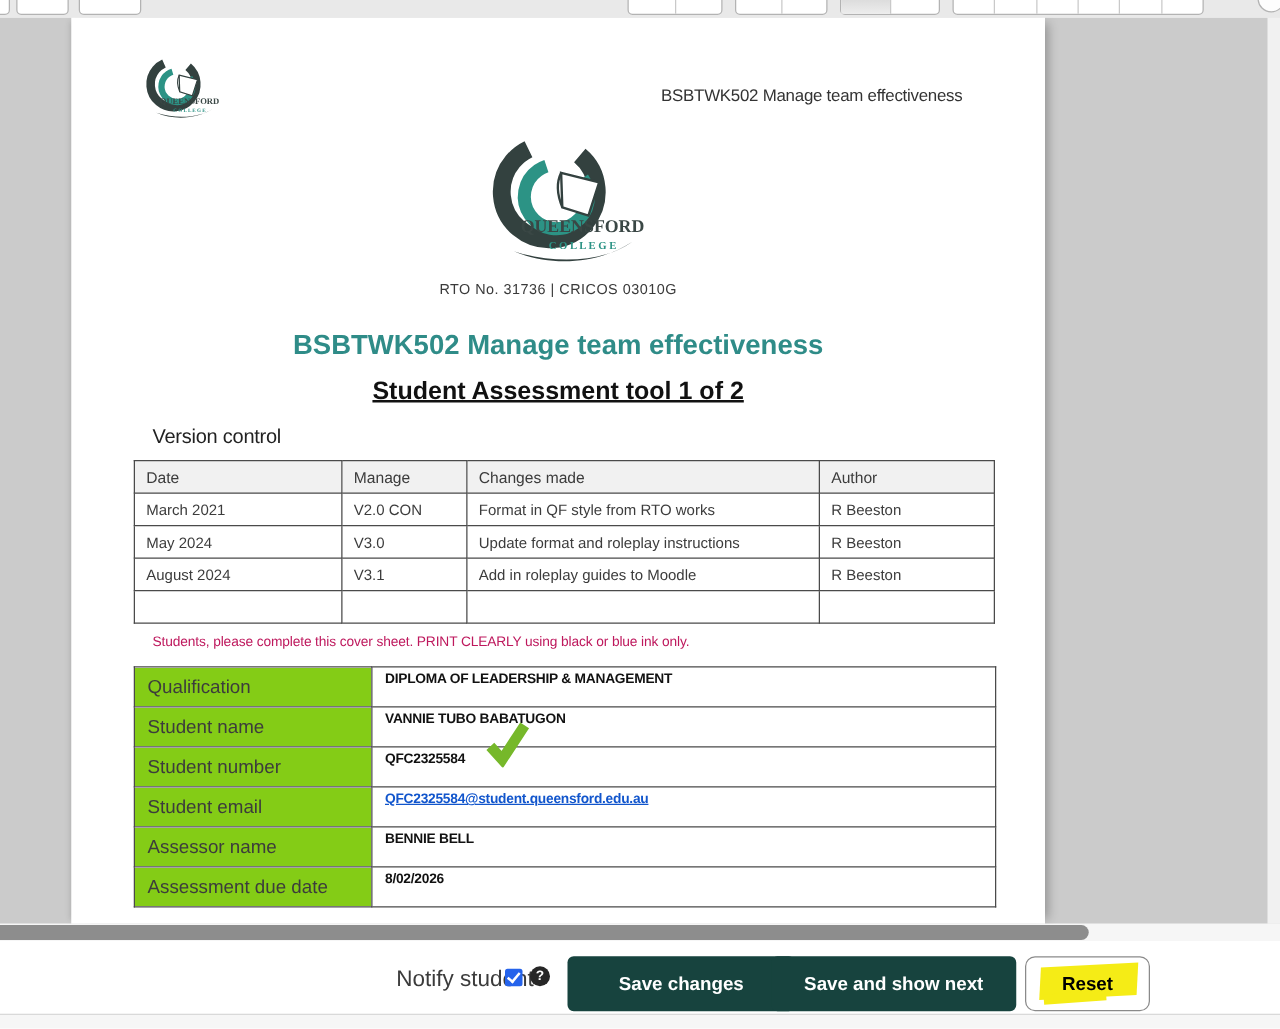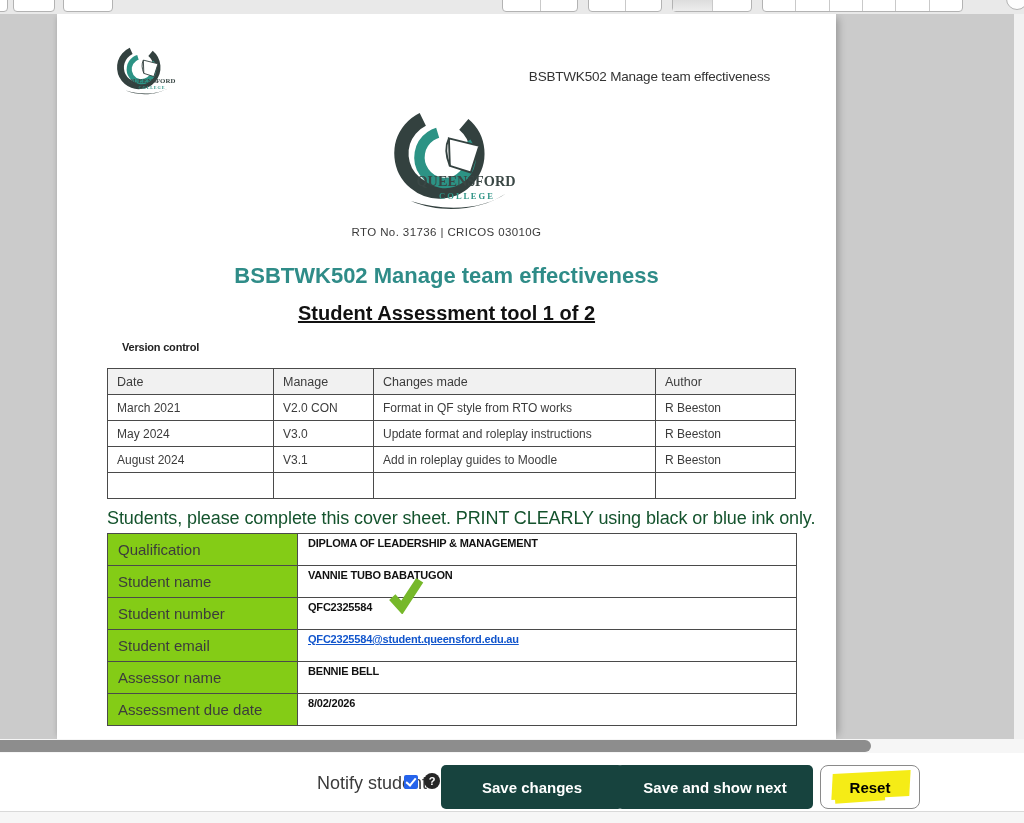--- a/index.html
+++ b/index.html
@@ -28,34 +28,34 @@
 
   
   .logo-small { position:absolute; left:58px; top:30px; width:64px; height:56px; }
   .hdr-right  { position:absolute; right:66px; top:55px; font-size:13.5px;
                 color:#333333; letter-spacing:-0.2px; }
   .center-col { position:absolute; left:0; top:0; width:100%; text-align:center; }
   .logo-big   { position:absolute; left:333px; top:92px; width:133px; height:114px; }
   .rto-line   { top:212px; font-size:11.5px; color:#3a3a3a; letter-spacing:0.4px; }
   .title-teal { top:249px; font-size:22px; font-weight:bold; color:#2f8c88; }
   .title-black{ top:288px; font-size:20px; font-weight:bold; color:#111111;text-decoration:underline; }
-  .vc-label   { position:absolute; left:65px; top:327px; font-size:11px;
-                font-weight:bold; color:#222222; letter-spacing:-0.2px; }
+  .vc-label   { position:absolute; left:65px; top:327px; font-size:16px;
+                font-weight:normal; color:#222222; letter-spacing:-0.2px; }
 
   table.doc { border-collapse:collapse; table-layout:fixed; }
   table.doc td, table.doc th { border:1px solid #4a4a4a; font-weight:normal;
                                text-align:left; color:#3c3c3c; overflow:hidden;
                                white-space:nowrap; }
 
   .vtable { position:absolute; left:50px; top:354px; width:688px; }
   .vtable th { background:#f1f1f1; height:26px; padding:0 0 0 9px; font-size:12.5px; }
   .vtable td { height:26px; padding:0 0 0 9px; font-size:12px; }
 
-  .cover-note { position:absolute; left:50px; top:494px; font-size:18px;
-                color:#14532d; letter-spacing:-0.1px; }
+  .cover-note { position:absolute; left:65px; top:494px; font-size:11px;
+                color:#be185d; letter-spacing:-0.1px; }
 
   .ctable { position:absolute; left:50px; top:519px; width:690px; }
   .ctable td.lbl { background:#84cc16; width:190px; height:32px; padding-left:10px;
                    font-size:15px; vertical-align:middle; }
   .ctable td.val { vertical-align:top; padding:3px 0 0 10px; font-size:11px;
                    font-weight:bold; color:#111111; letter-spacing:-0.2px; }
   .ctable .link { color:#1155cc; text-decoration:underline; cursor:pointer; }
 
   .checkmark { position:absolute; left:330px; top:562px; width:38px; height:38px; }
 
@@ -73,21 +73,21 @@
                 background:#2563eb; border-radius:2px; cursor:pointer; }
   .notify-box::after { content:""; position:absolute; left:4px; top:1px; width:4px;
                        height:8px; border:solid #ffffff; border-width:0 2px 2px 0;
                        transform:rotate(40deg); }
   .help-icon { position:absolute; left:424px; top:20px; width:16px; height:16px;
                background:#262626; border-radius:50%; color:#ffffff; font-size:11px;
                font-weight:bold; text-align:center; line-height:16px; cursor:pointer; }
   .btn-dark { position:absolute; top:12px; height:44px; background:#17433e;
               border:none; border-radius:5px; color:#ffffff; font-weight:bold;
               font-size:15px; font-family:"Liberation Sans",sans-serif; cursor:pointer; }
-  .btn-save { left:441px; width:182px; }
+  .btn-save { left:454px; width:182px; }
   .btn-next { left:617px; width:196px; }
   .btn-reset { position:absolute; left:820px; top:12px; width:100px; height:44px;
                background:#ffffff; border:1.5px solid #8a8a8a; border-radius:8px;
                font-weight:bold; font-size:15px; color:#000000;
                font-family:"Liberation Sans",sans-serif; cursor:pointer; }
   .btn-reset .hl { position:absolute; left:11px; top:6px; width:78px; height:26px;
                    background:#f5ec16; transform:rotate(-3deg) skewX(-6deg); z-index:0; }
   .btn-reset .hl2 { position:absolute; left:14px; top:28px; width:50px; height:8px;
                     background:#f5ec16; transform:rotate(-4deg); z-index:0; }
   .btn-reset span.txt { position:relative; z-index:1; }

